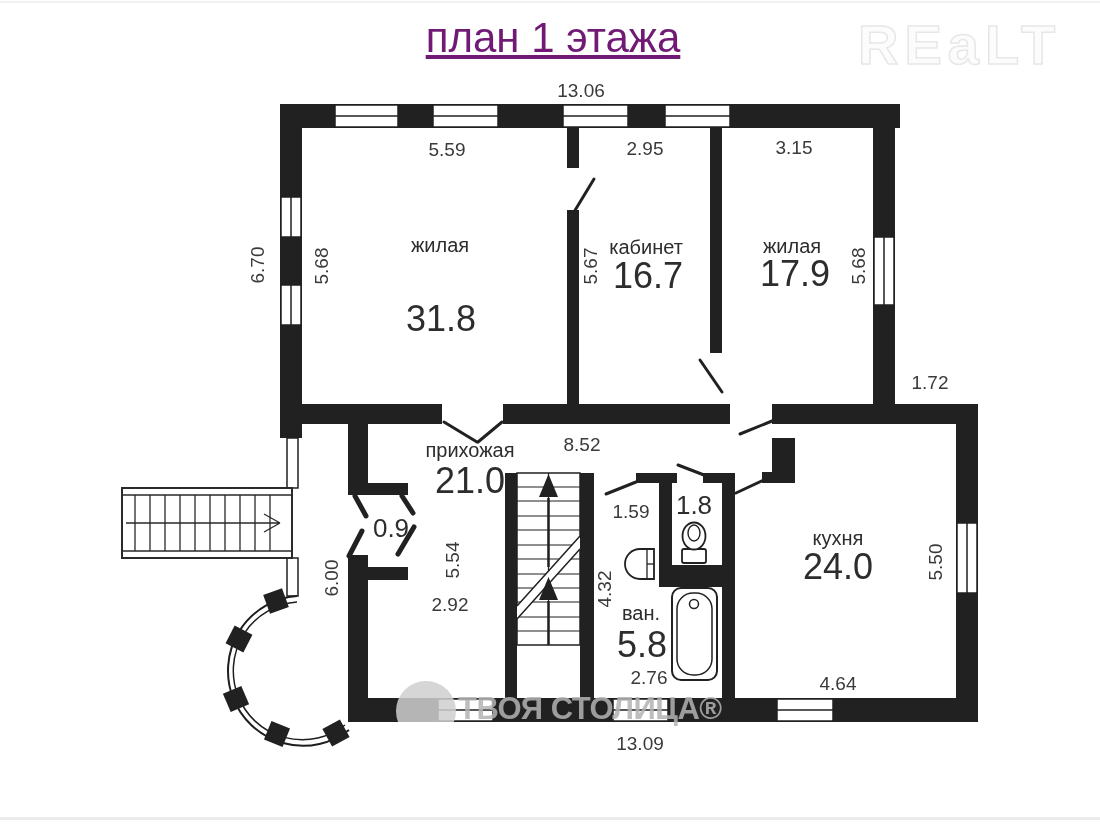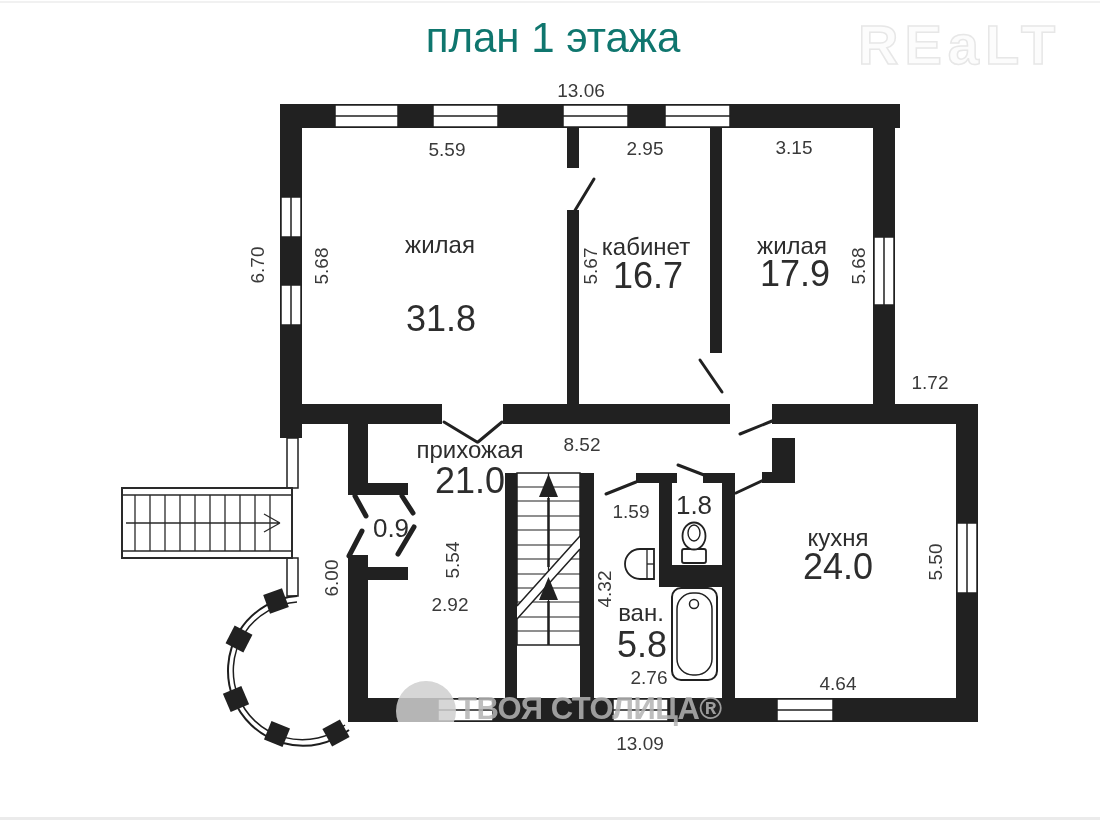--- a/index.html
+++ b/index.html
@@ -1,23 +1,23 @@
 <!DOCTYPE html>
 <html><head>
 <meta charset="utf-8">
 <style>
   html,body{margin:0;padding:0;background:#fff;}
   .stage{position:relative;width:1100px;height:825px;background:#ffffff;
          font-family:"Liberation Sans",sans-serif;overflow:hidden;}
   .stage svg{position:absolute;left:0;top:0;}
   .lbl{position:absolute;transform:translate(-50%,-50%);white-space:nowrap;line-height:1;}
-  .title{font-size:42px;color:#0f766e;}
+  .title{font-size:42px;color:#701a75;text-decoration:underline;}
   .dim{font-size:19px;color:#3a3a3a;}
   .dim.rot{transform:translate(-50%,-50%) rotate(-90deg);}
-  .rname{font-size:24px;color:#2d2d2d;}
+  .rname{font-size:20px;color:#2d2d2d;}
   .rarea{font-size:36px;color:#2d2d2d;}
   .rarea.sm{font-size:26px;}
 </style>
 </head>
 <body>
 
 <div class="stage">
 
 <svg width="1100" height="825" viewBox="0 0 1100 825">
   <defs>

